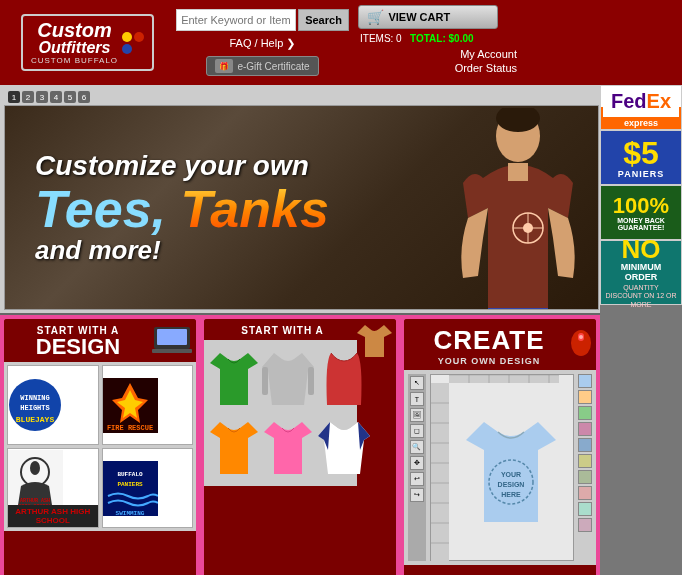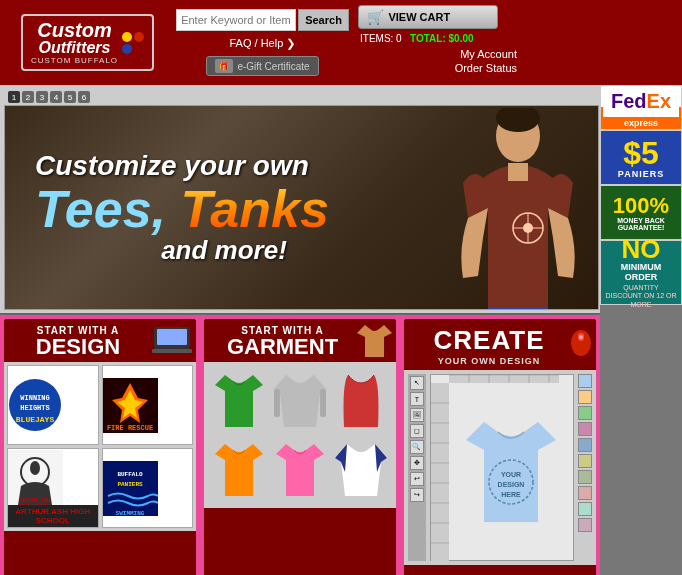--- a/index.html
+++ b/index.html
@@ -188,21 +188,20 @@
       font-weight: bold;
       text-shadow: 1px 1px 3px #000;
       line-height: 1.2;
     }
     #slide-h3 {
       color: #fff;
       font-size: 26px;
       font-style: italic;
       font-weight: bold;
       text-shadow: 1px 1px 3px #000;
-      text-align: center;
     }
     #slide-model {
       width: 155px;
       height: 200px;
       position: relative;
       flex-shrink: 0;
     }
     .sidebar-widget {
       background: #fff;
       border: 1px solid #ccc;
@@ -562,21 +561,20 @@
         </div>
 
         <div class="main-col">
           <div class="col-header">
             <span style="float:right;">
               <svg width="35" height="32" viewBox="0 0 35 32">
                 <path d="M8 0 L0 8 L8 12 L8 32 L27 32 L27 12 L35 8 L27 0 L22 4 Q17 8 13 4Z" fill="#cc8844"></path>
               </svg>
             </span>
             <div style="font-size:10px;">START WITH A</div>
-            <div class="col-header-big">GARMENT</div>
           </div>
           <div class="garment-grid">
 
             <div class="garment-item">
               <svg width="48" height="52" viewBox="0 0 48 52">
                 <path d="M10 0 L0 10 L10 16 L10 52 L38 52 L38 16 L48 10 L38 0 L30 6 Q24 10 18 6Z" fill="#2a9a2a"></path>
                 <path d="M18 6 Q24 14 30 6" fill="none" stroke="#1a7a1a" stroke-width="1"></path>
               </svg>
             </div>
 

